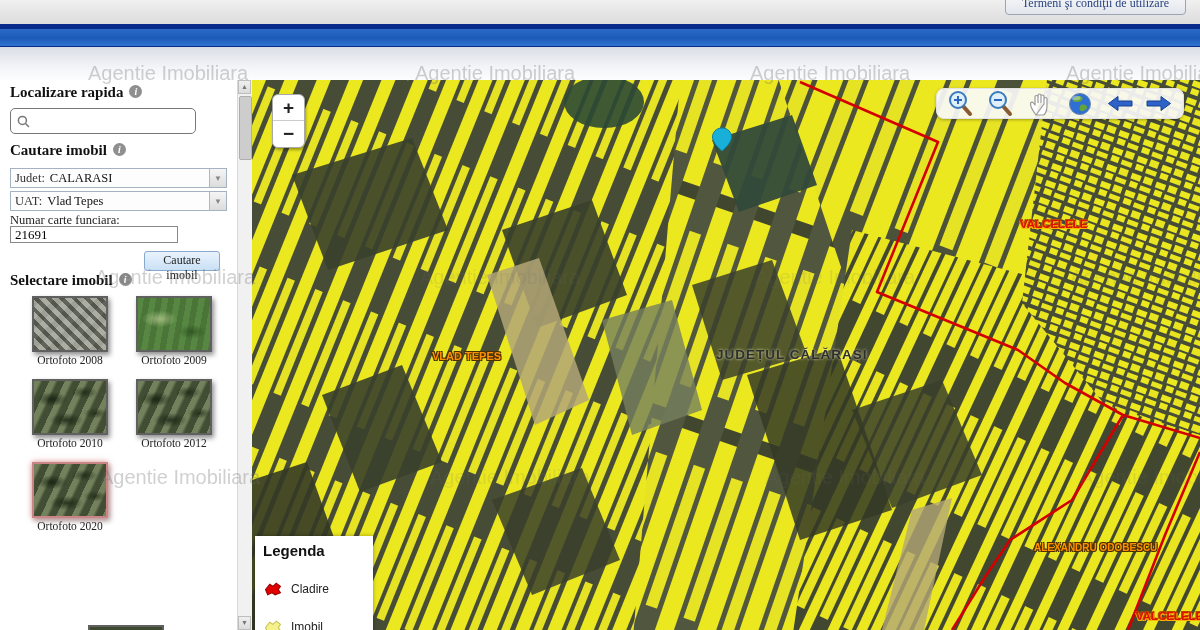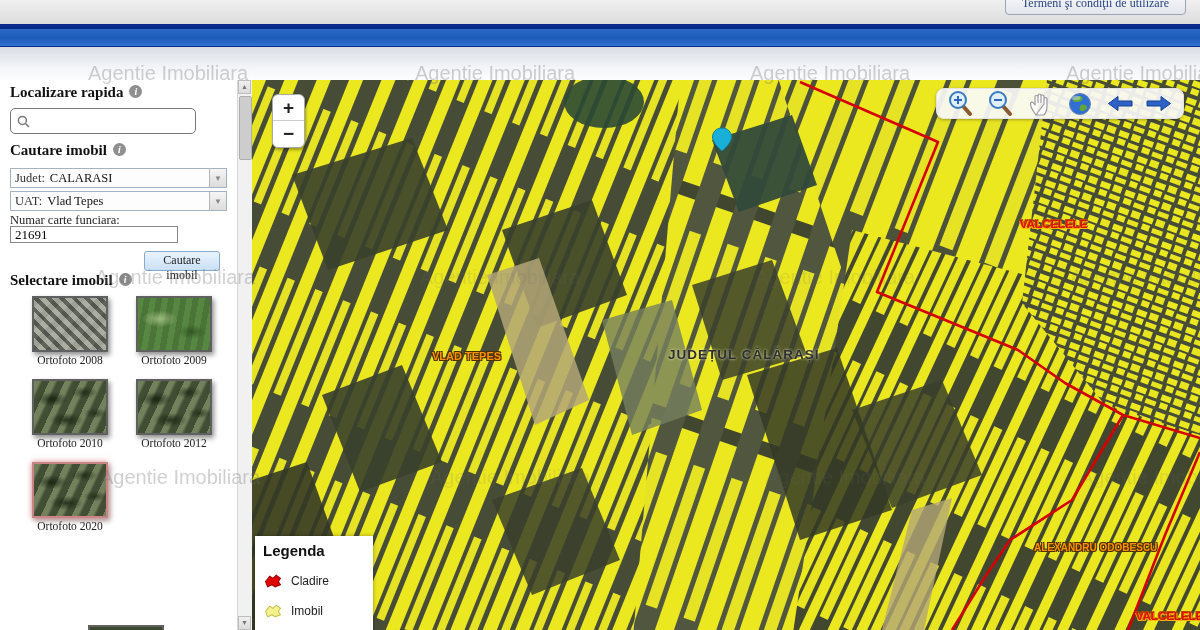--- a/index.html
+++ b/index.html
@@ -65,35 +65,35 @@
   .sb-btn{position:absolute;left:0;width:13px;height:14px;background:linear-gradient(#efefef,#dcdcdc);border:1px solid #bdbdbd;
           color:#777;font-size:7px;line-height:12px;text-align:center;cursor:pointer;box-sizing:border-box;}
   .sb-thumb{position:absolute;top:16px;left:1px;width:11px;height:62px;background:#cdcdcd;border:1px solid #aeaeae;border-radius:2px;cursor:grab;}
 
   
   .map{position:absolute;left:252px;top:80px;width:948px;height:550px;overflow:hidden;background:#4d523c;z-index:1;}
   .map svg.base{position:absolute;left:0;top:0;}
   .map-label{position:absolute;font-family:"Liberation Sans",sans-serif;font-weight:bold;white-space:nowrap;z-index:4;}
   .lbl-orange{color:#ff9000;font-size:11px;
       text-shadow:1px 1px 0 #4d3000,-1px -1px 0 #4d3000,1px -1px 0 #4d3000,-1px 1px 0 #4d3000;}
-  .lbl-judet{color:#2e2e2e;font-size:13.5px;letter-spacing:1px;text-shadow:0 0 3px rgba(255,255,200,.9);}
+  .lbl-judet{color:#2e2e2e;font-size:13.5px;letter-spacing:1px;text-shadow:0 0 3px rgba(255,255,200,.9);margin-left:48px;}
   .lbl-red{color:#e01000;font-size:11.5px;
       text-shadow:1px 1px 0 #ffb400,-1px -1px 0 #b84800,1px -1px 0 #b84800,-1px 1px 0 #ffb400;}
   .map-toolbar{position:absolute;left:684px;top:8px;width:248px;height:31px;background:rgba(250,250,250,.92);
       border:1px solid #e2e2e2;border-radius:8px;display:flex;align-items:center;justify-content:space-between;
       padding:0 10px;box-shadow:0 1px 3px rgba(0,0,0,.3);z-index:5;box-sizing:border-box;}
   .tool-btn{width:27px;height:27px;border:none;background:transparent;padding:0;cursor:pointer;display:flex;align-items:center;justify-content:center;}
   .zoom-ctrl{position:absolute;left:20px;top:14px;width:31px;height:52px;background:#fff;border:1px solid #a8a8a8;
       border-radius:6px;box-shadow:1px 2px 3px rgba(0,0,0,.35);z-index:5;overflow:hidden;}
   .zoom-ctrl div{height:25px;text-align:center;font:bold 19px/25px "Liberation Sans",sans-serif;color:#222;cursor:pointer;}
   .zoom-ctrl .plus{border-bottom:1px solid #ccc;}
   .legend{position:absolute;left:3px;top:456px;width:102px;background:#fff;padding:6px 8px 12px;z-index:5;
       box-shadow:0 0 4px rgba(0,0,0,.35);}
   .legend-title{margin:0 0 2px;font:bold 15px "Liberation Sans",sans-serif;color:#111;}
-  .legend-item{display:flex;align-items:center;gap:8px;margin-top:14px;font:12px "Liberation Sans",sans-serif;color:#222;}
+  .legend-item{display:flex;align-items:center;gap:8px;margin-top:22px;font:12px "Liberation Sans",sans-serif;color:#222;}
 </style>
 </head>
 <body>
 
 <div class="page">
 
   <div class="header">
     <div class="h-top"></div>
     <div class="h-navy"></div>
     <div class="h-blue"></div>

